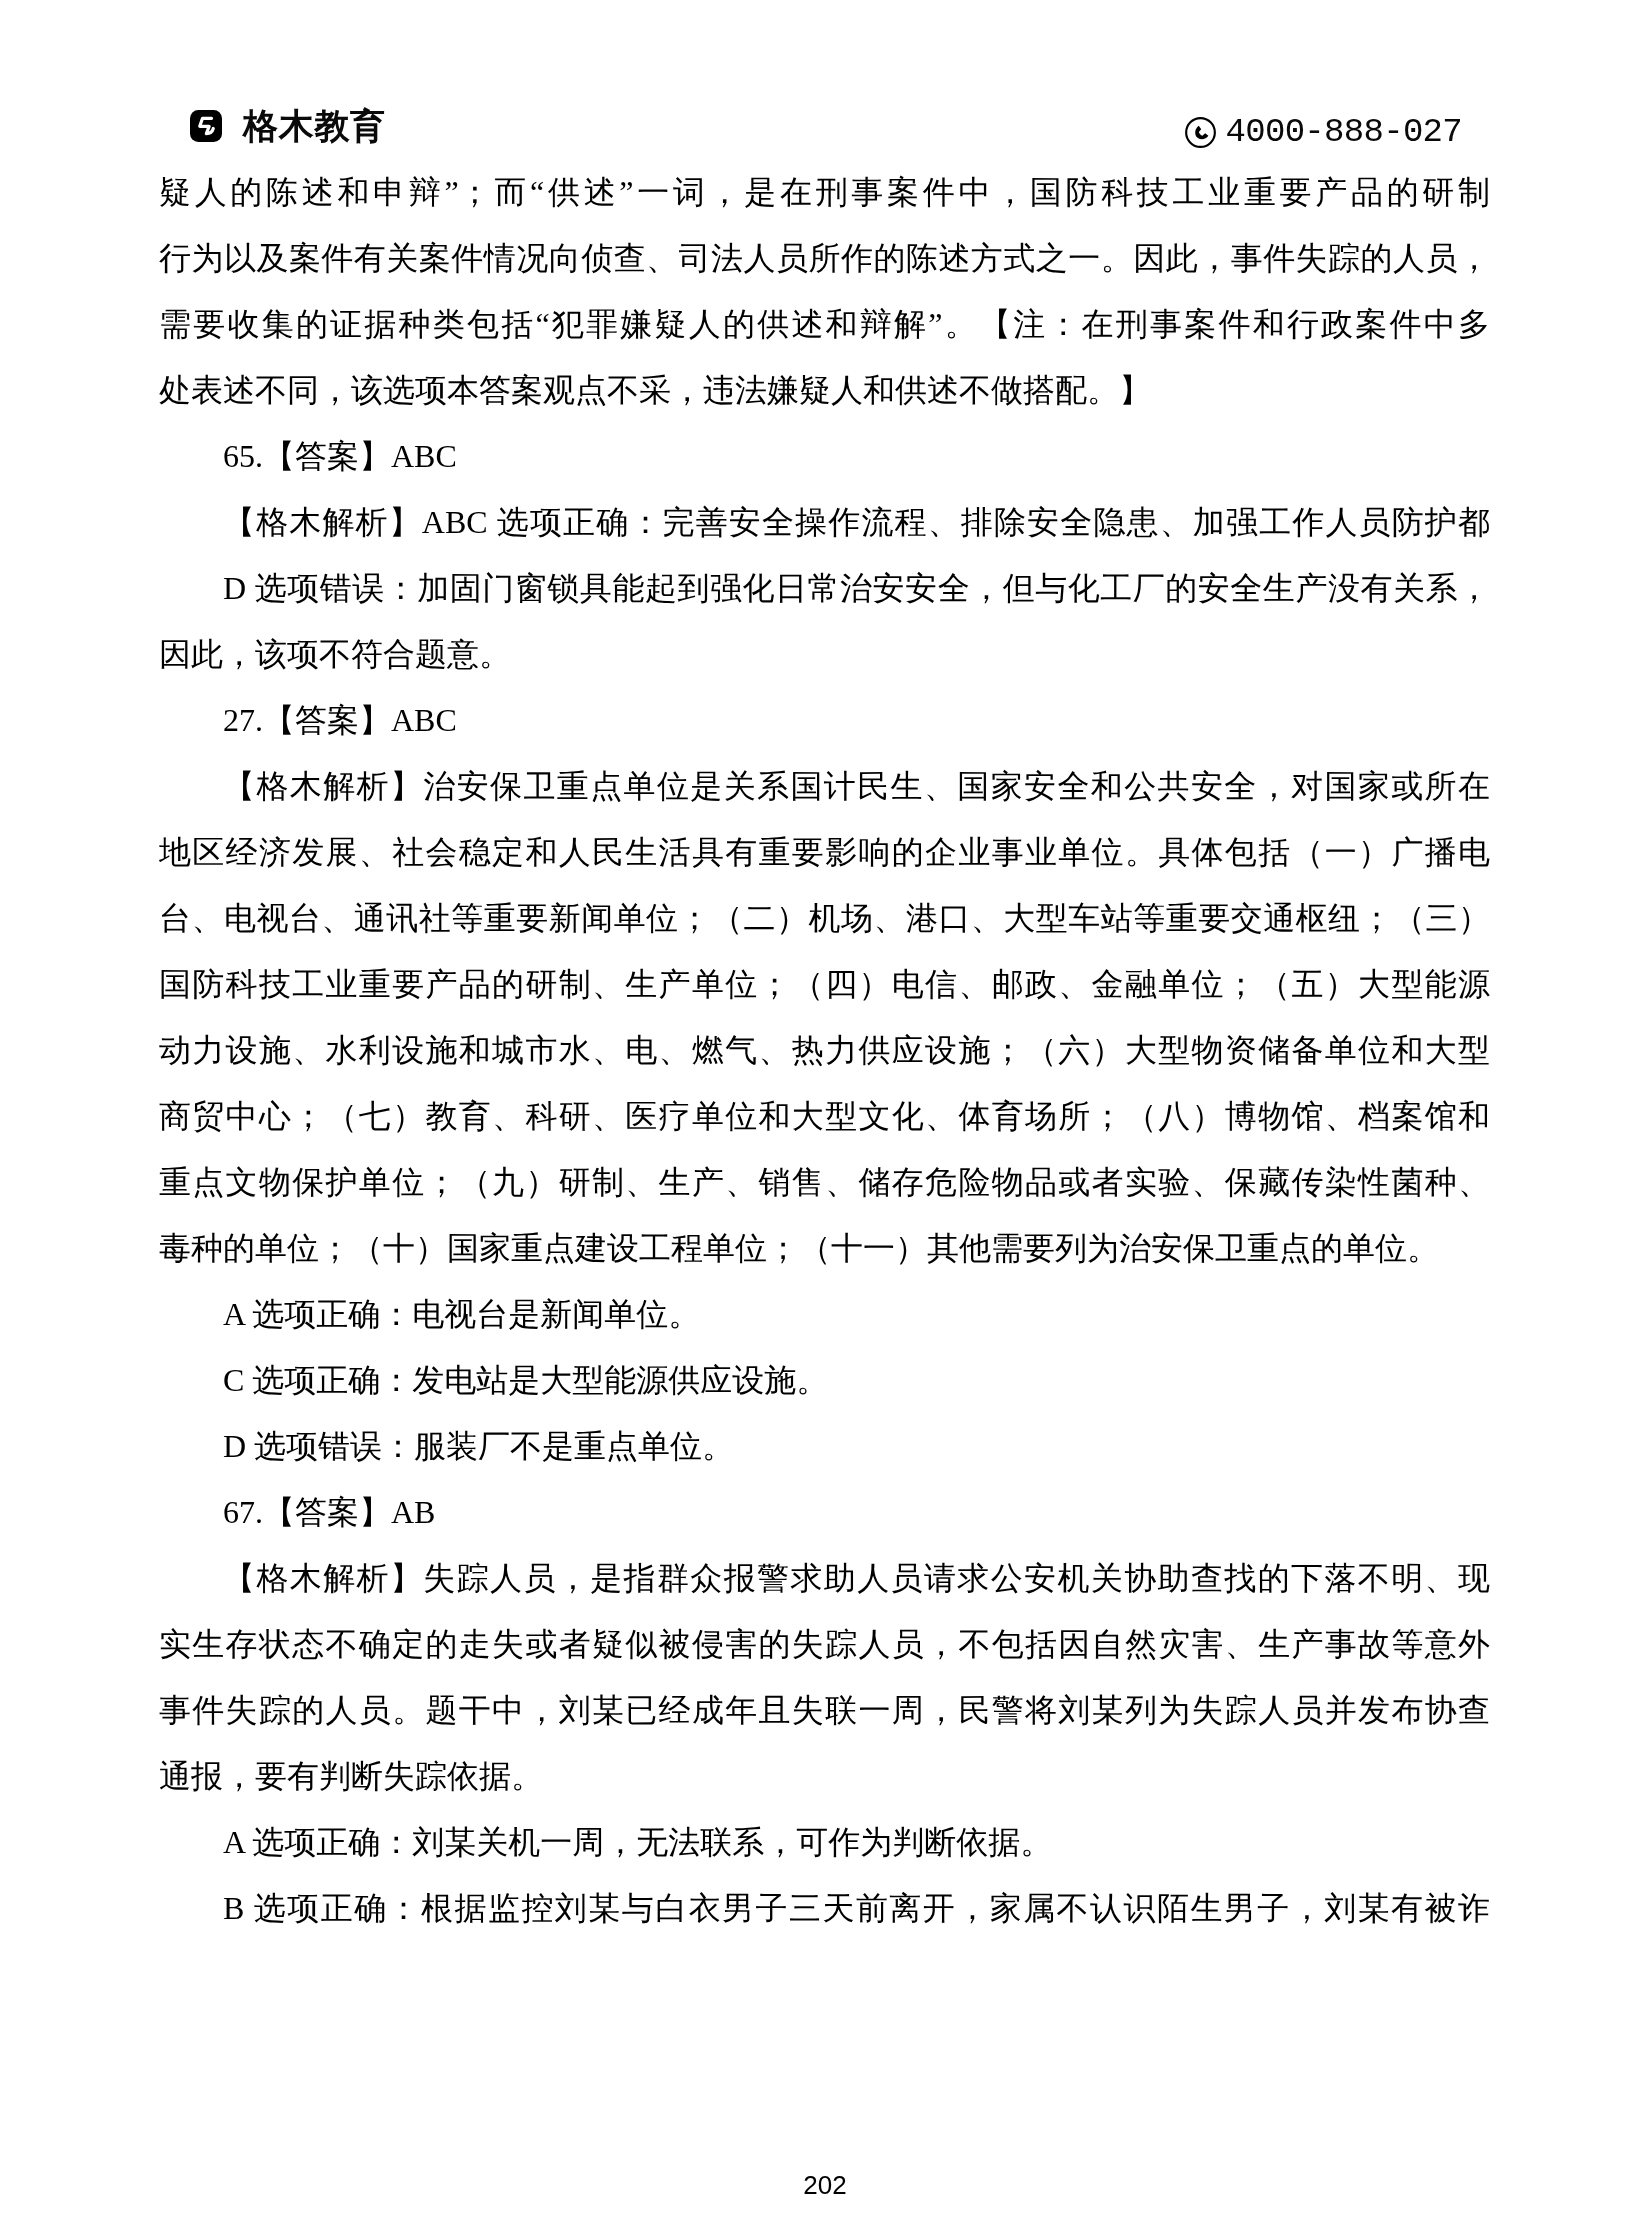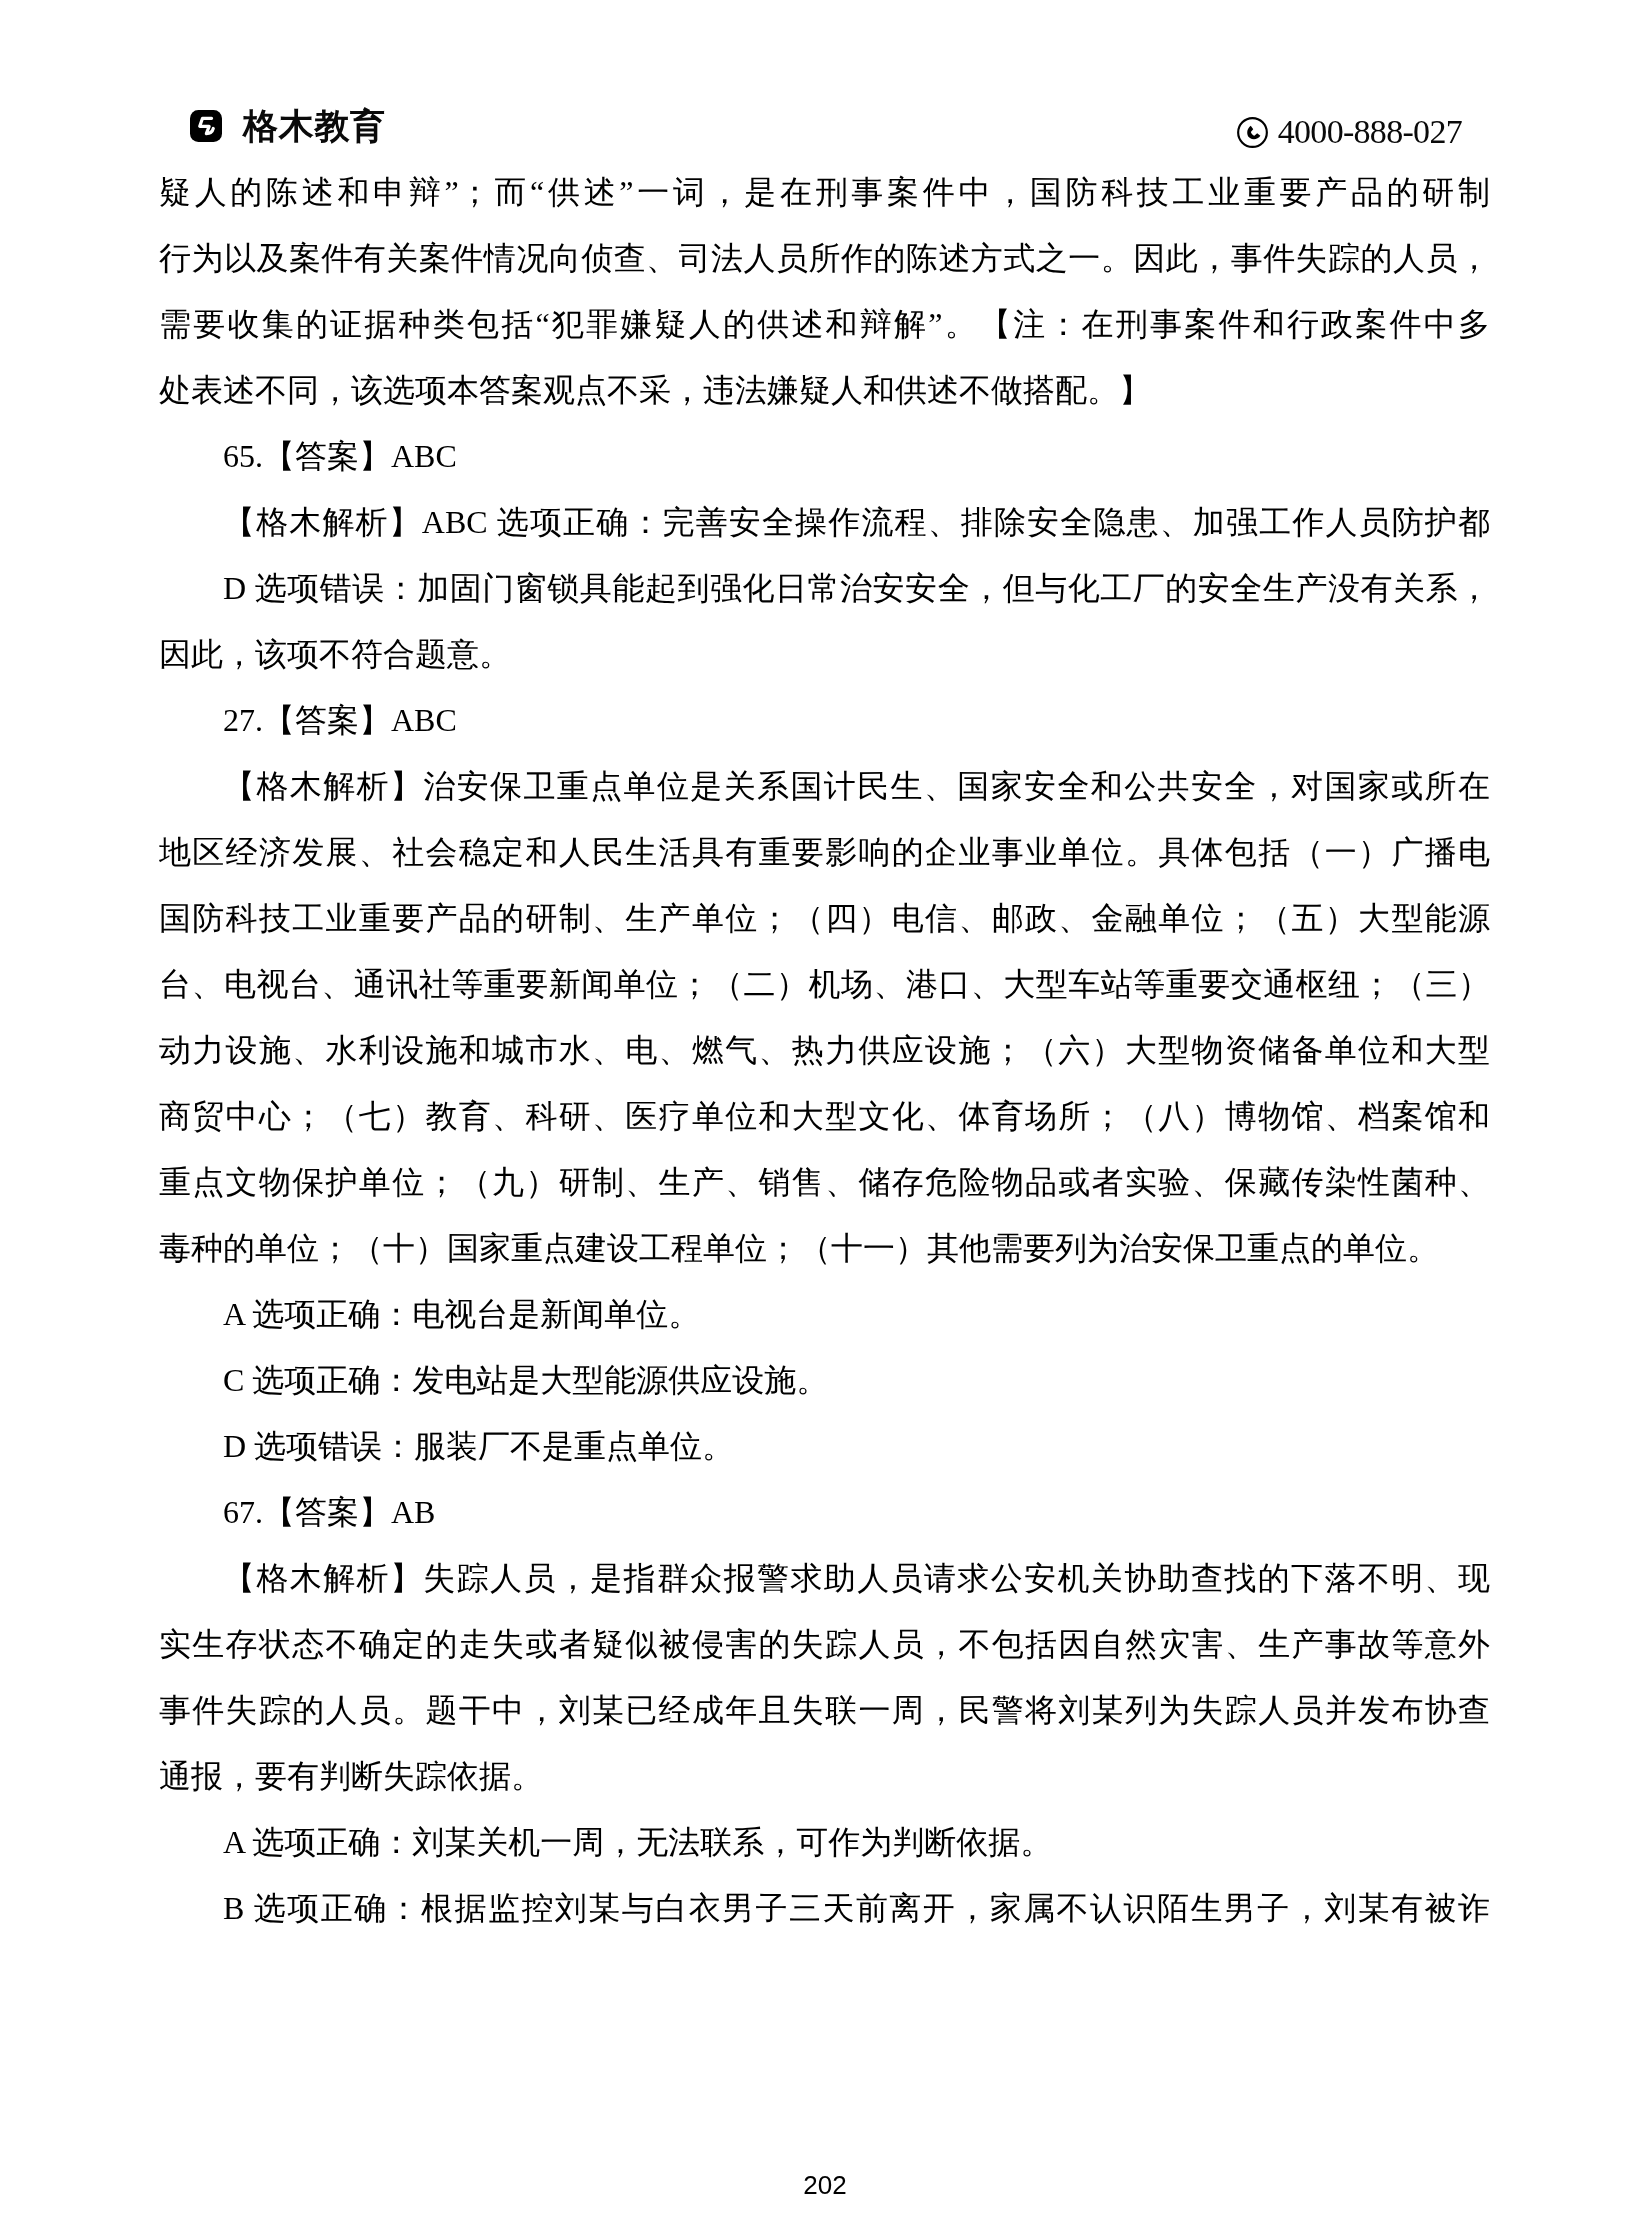--- a/index.html
+++ b/index.html
@@ -11,21 +11,21 @@
   
   .logo{position:absolute;left:190px;top:108px;display:flex;align-items:center;gap:21px;}
   .logo-icon{width:32px;height:32px;display:block;}
   .logo-text{
     font-family:"Liberation Sans","DejaVu Sans",sans-serif;
     font-weight:bold;font-size:35px;line-height:35px;letter-spacing:0.7px;color:#0a0a0a;
   }
   .phone{position:absolute;right:188px;top:114px;display:flex;align-items:center;gap:9px;}
   .phone-icon{width:33px;height:33px;display:block;}
   .phone-number{
-    font-family:Liberation Serif, serif;
+    font-family:Liberation Mono, monospace;
     font-size:34px;line-height:36px;font-weight:500;letter-spacing:-0.7px;color:#0a0a0a;
   }
   
   .body-text{position:absolute;left:159px;top:159px;width:1331px;}
   .line{
     font-size:32px;height:66px;line-height:66px;
     text-align:left;white-space:nowrap;
   }
   .line.fill{
     white-space:normal;
@@ -63,22 +63,22 @@
     <div class="line fill">行为以及案件有关案件情况向侦查、司法人员所作的陈述方式之一。因此，事件失踪的人员，</div>
     <div class="line fill">需要收集的证据种类包括“犯罪嫌疑人的供述和辩解”。【注：在刑事案件和行政案件中多</div>
     <div class="line">处表述不同，该选项本答案观点不采，违法嫌疑人和供述不做搭配。】</div>
     <div class="line indent">65.【答案】ABC</div>
     <div class="line indent fill">【格木解析】ABC 选项正确：完善安全操作流程、排除安全隐患、加强工作人员防护都</div>
     <div class="line indent fill">D 选项错误：加固门窗锁具能起到强化日常治安安全，但与化工厂的安全生产没有关系，</div>
     <div class="line">因此，该项不符合题意。</div>
     <div class="line indent">27.【答案】ABC</div>
     <div class="line indent fill">【格木解析】治安保卫重点单位是关系国计民生、国家安全和公共安全，对国家或所在</div>
     <div class="line fill">地区经济发展、社会稳定和人民生活具有重要影响的企业事业单位。具体包括（一）广播电</div>
+    <div class="line fill">台、电视台、通讯社等重要新闻单位；（二）机场、港口、大型车站等重要交通枢纽；（三）</div>
     <div class="line fill">国防科技工业重要产品的研制、生产单位；（四）电信、邮政、金融单位；（五）大型能源</div>
-    <div class="line fill">台、电视台、通讯社等重要新闻单位；（二）机场、港口、大型车站等重要交通枢纽；（三）</div>
     <div class="line fill">动力设施、水利设施和城市水、电、燃气、热力供应设施；（六）大型物资储备单位和大型</div>
     <div class="line fill">商贸中心；（七）教育、科研、医疗单位和大型文化、体育场所；（八）博物馆、档案馆和</div>
     <div class="line fill">重点文物保护单位；（九）研制、生产、销售、储存危险物品或者实验、保藏传染性菌种、</div>
     <div class="line">毒种的单位；（十）国家重点建设工程单位；（十一）其他需要列为治安保卫重点的单位。</div>
     <div class="line indent">A 选项正确：电视台是新闻单位。</div>
     <div class="line indent">C 选项正确：发电站是大型能源供应设施。</div>
     <div class="line indent">D 选项错误：服装厂不是重点单位。</div>
     <div class="line indent">67.【答案】AB</div>
     <div class="line indent fill">【格木解析】失踪人员，是指群众报警求助人员请求公安机关协助查找的下落不明、现</div>
     <div class="line fill">实生存状态不确定的走失或者疑似被侵害的失踪人员，不包括因自然灾害、生产事故等意外</div>

